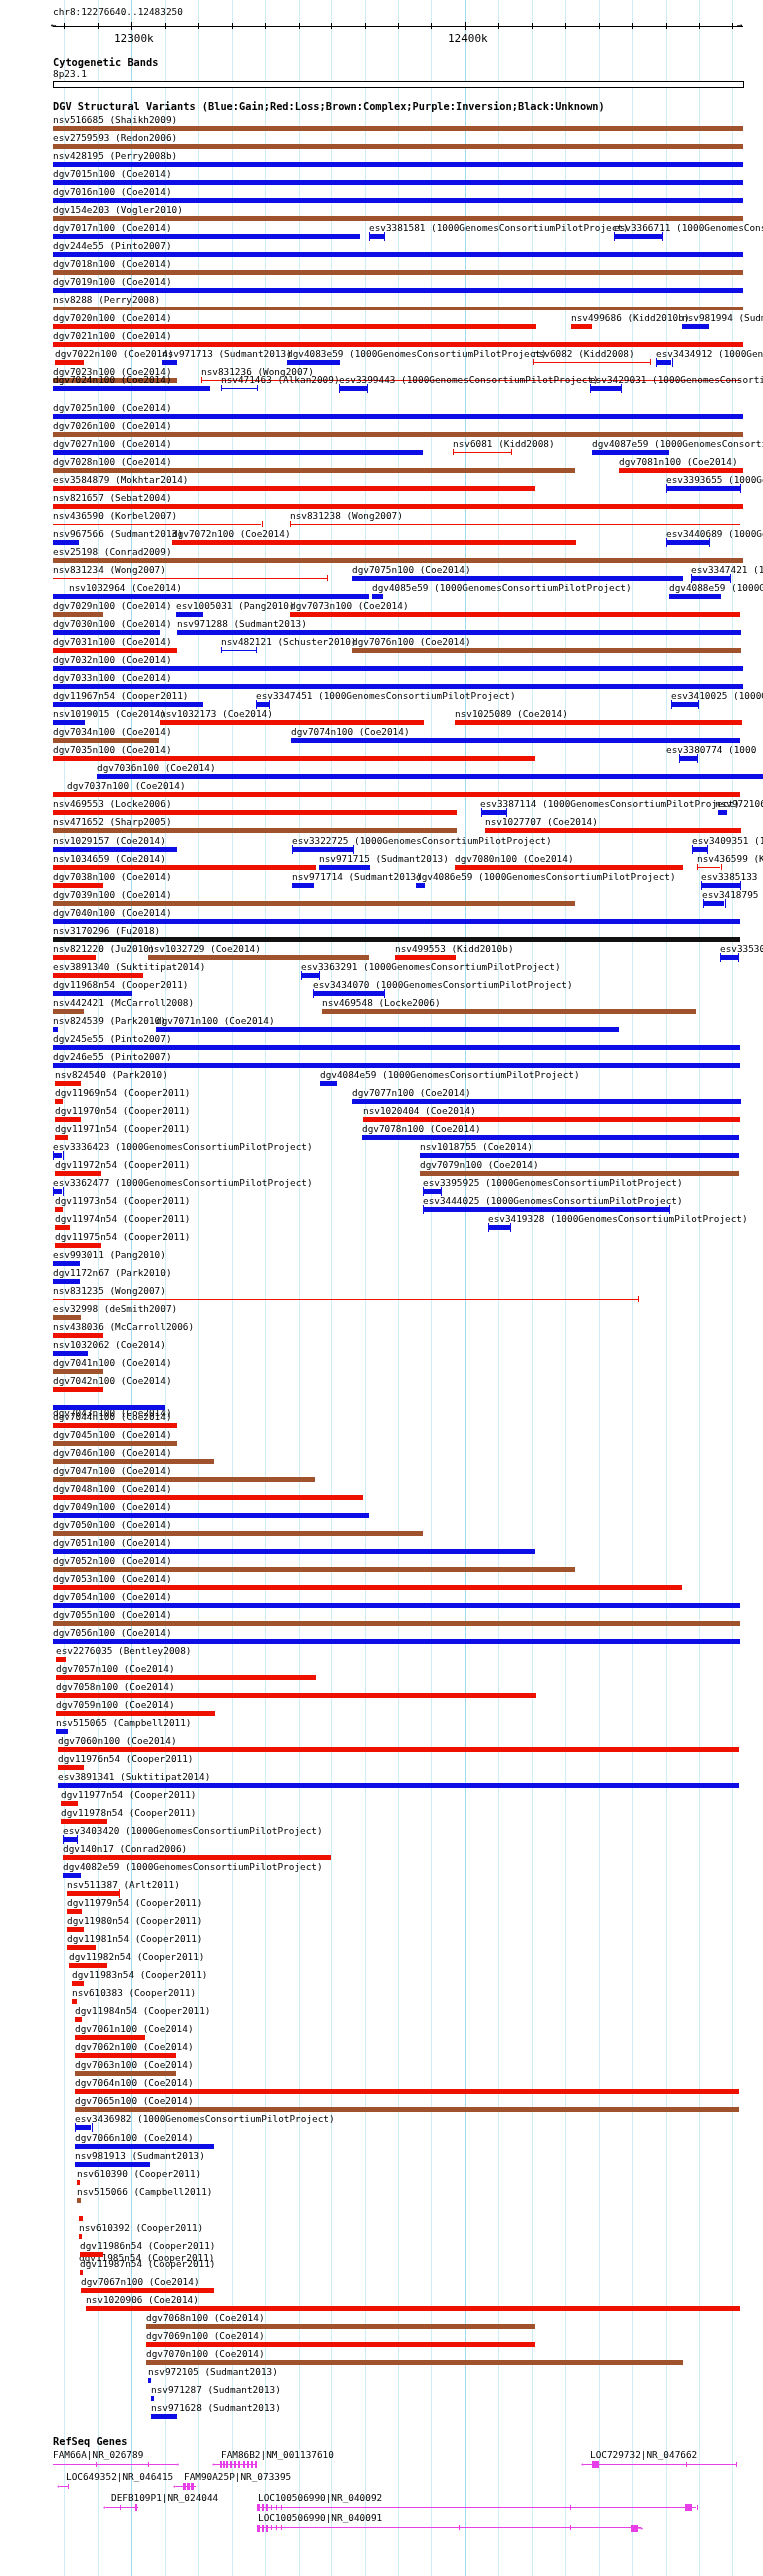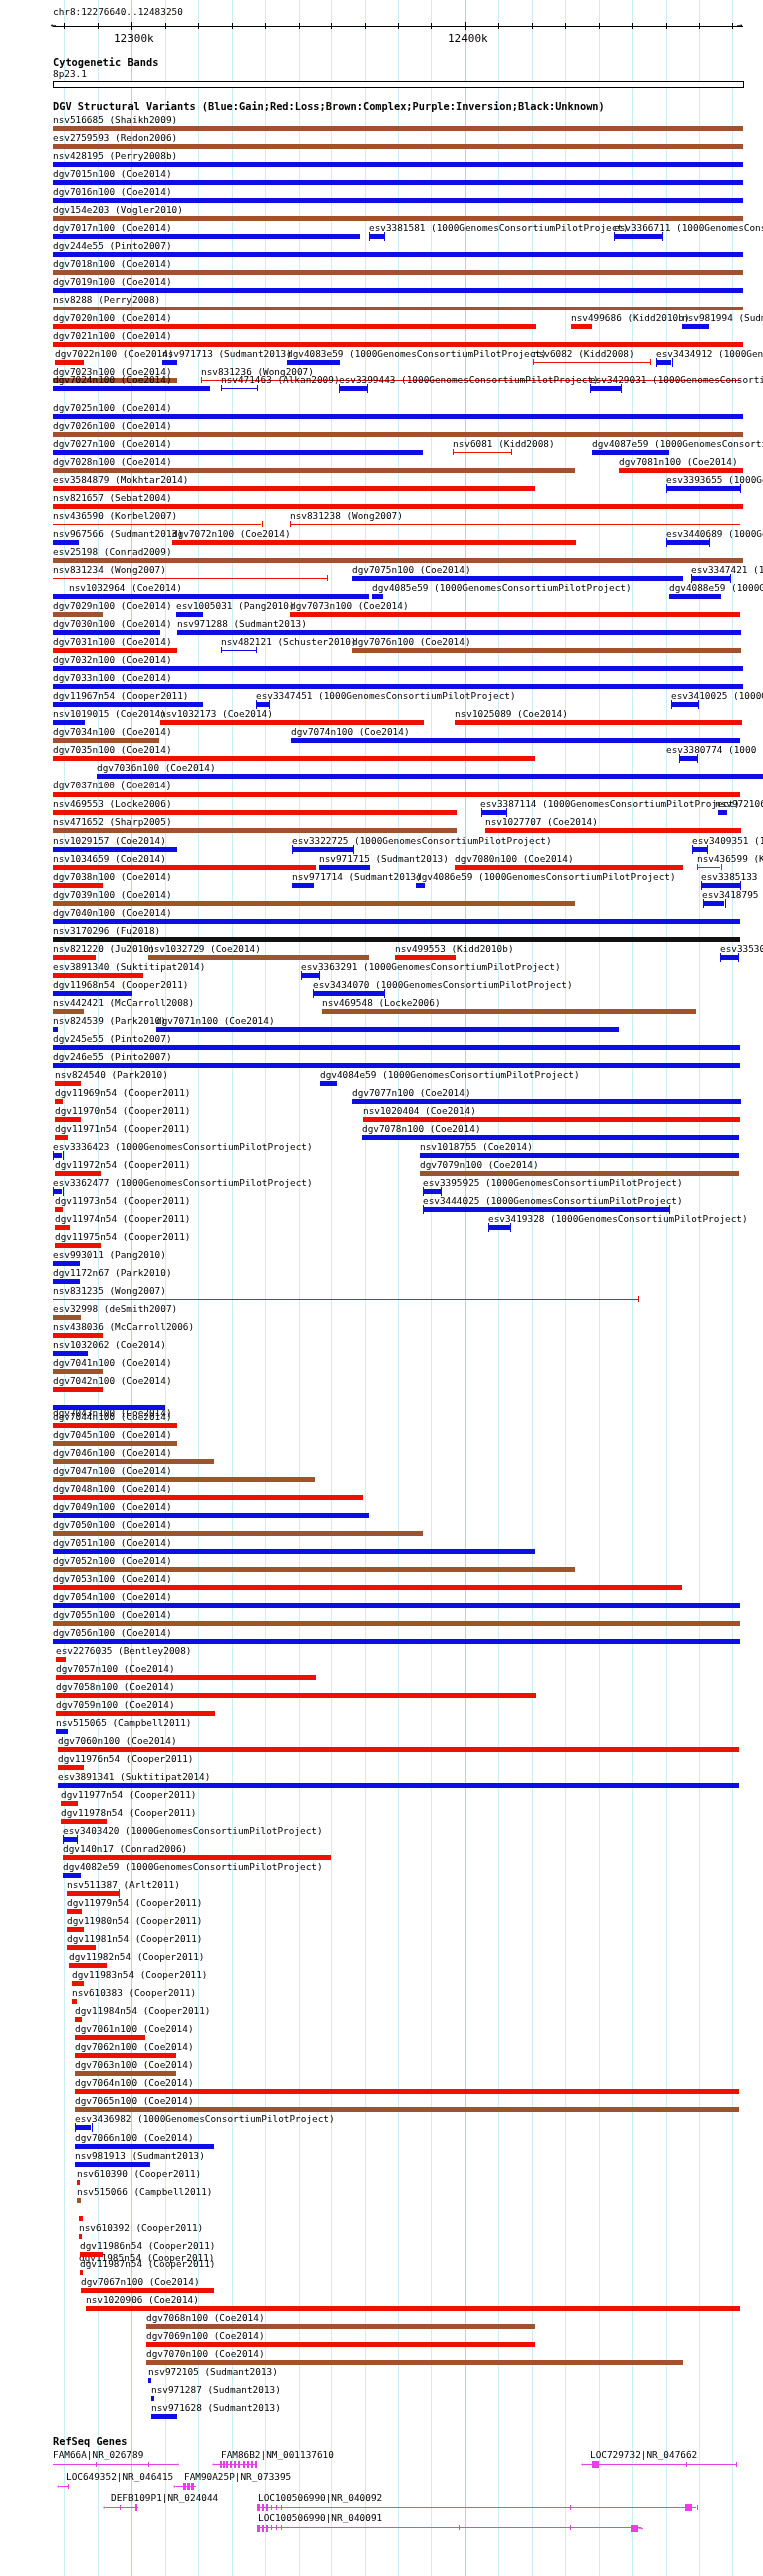--- a/index.html
+++ b/index.html
@@ -333,21 +333,21 @@
         <div class="row-label" style="left: 666px; top: 0px;">esv3380774 (1000</div>
         <div class="bar" style="left: 679px; top: 11px; width: 18px; background: rgb(13, 13, 230);"></div>
         <div class="vtick" style="left: 679px; top: 9.4px; height: 8.6px; background: rgb(13, 13, 230);"></div>
         <div class="vtick" style="left: 697px; top: 9.4px; height: 8.6px; background: rgb(13, 13, 230);"></div>
       </div>
       <div style="position: absolute; left: 0px; top: 763px; width: 763px; height: 18px; margin-left: 44px;">
         <div class="row-label" style="left: 53px; top: 0px;">dgv7036n100 (Coe2014)</div>
         <div class="bar" style="left: 53px; top: 11px; width: 687px; background: rgb(13, 13, 230);"></div>
       </div>
       <div style="position: absolute; left: 0px; top: 781px; width: 763px; height: 18px;">
-        <div class="row-label" style="left: 53px; top: 0px; font-family: Liberation Mono, monospace;">dgv7037n100 (Coe2014)</div>
+        <div class="row-label" style="left: 67px; top: 0px;">dgv7037n100 (Coe2014)</div>
         <div class="bar" style="left: 53px; top: 11px; width: 687px; background: rgb(238, 17, 0);"></div>
       </div>
       <div style="position: absolute; left: 0px; top: 799px; width: 763px; height: 18px;">
         <div class="row-label" style="left: 53px; top: 0px;">nsv469553 (Locke2006)</div>
         <div class="bar" style="left: 53px; top: 11px; width: 404px; background: rgb(238, 17, 0);"></div>
         <div class="row-label" style="left: 480px; top: 0px;">esv3387114 (1000GenomesConsortiumPilotProject)</div>
         <div class="bar" style="left: 481px; top: 11px; width: 25px; background: rgb(13, 13, 230);"></div>
         <div class="vtick" style="left: 481px; top: 9.4px; height: 8.6px; background: rgb(13, 13, 230);"></div>
         <div class="vtick" style="left: 506px; top: 9.4px; height: 8.6px; background: rgb(13, 13, 230);"></div>
         <div class="row-label" style="left: 715px; top: 0px;">nsv972106</div>

